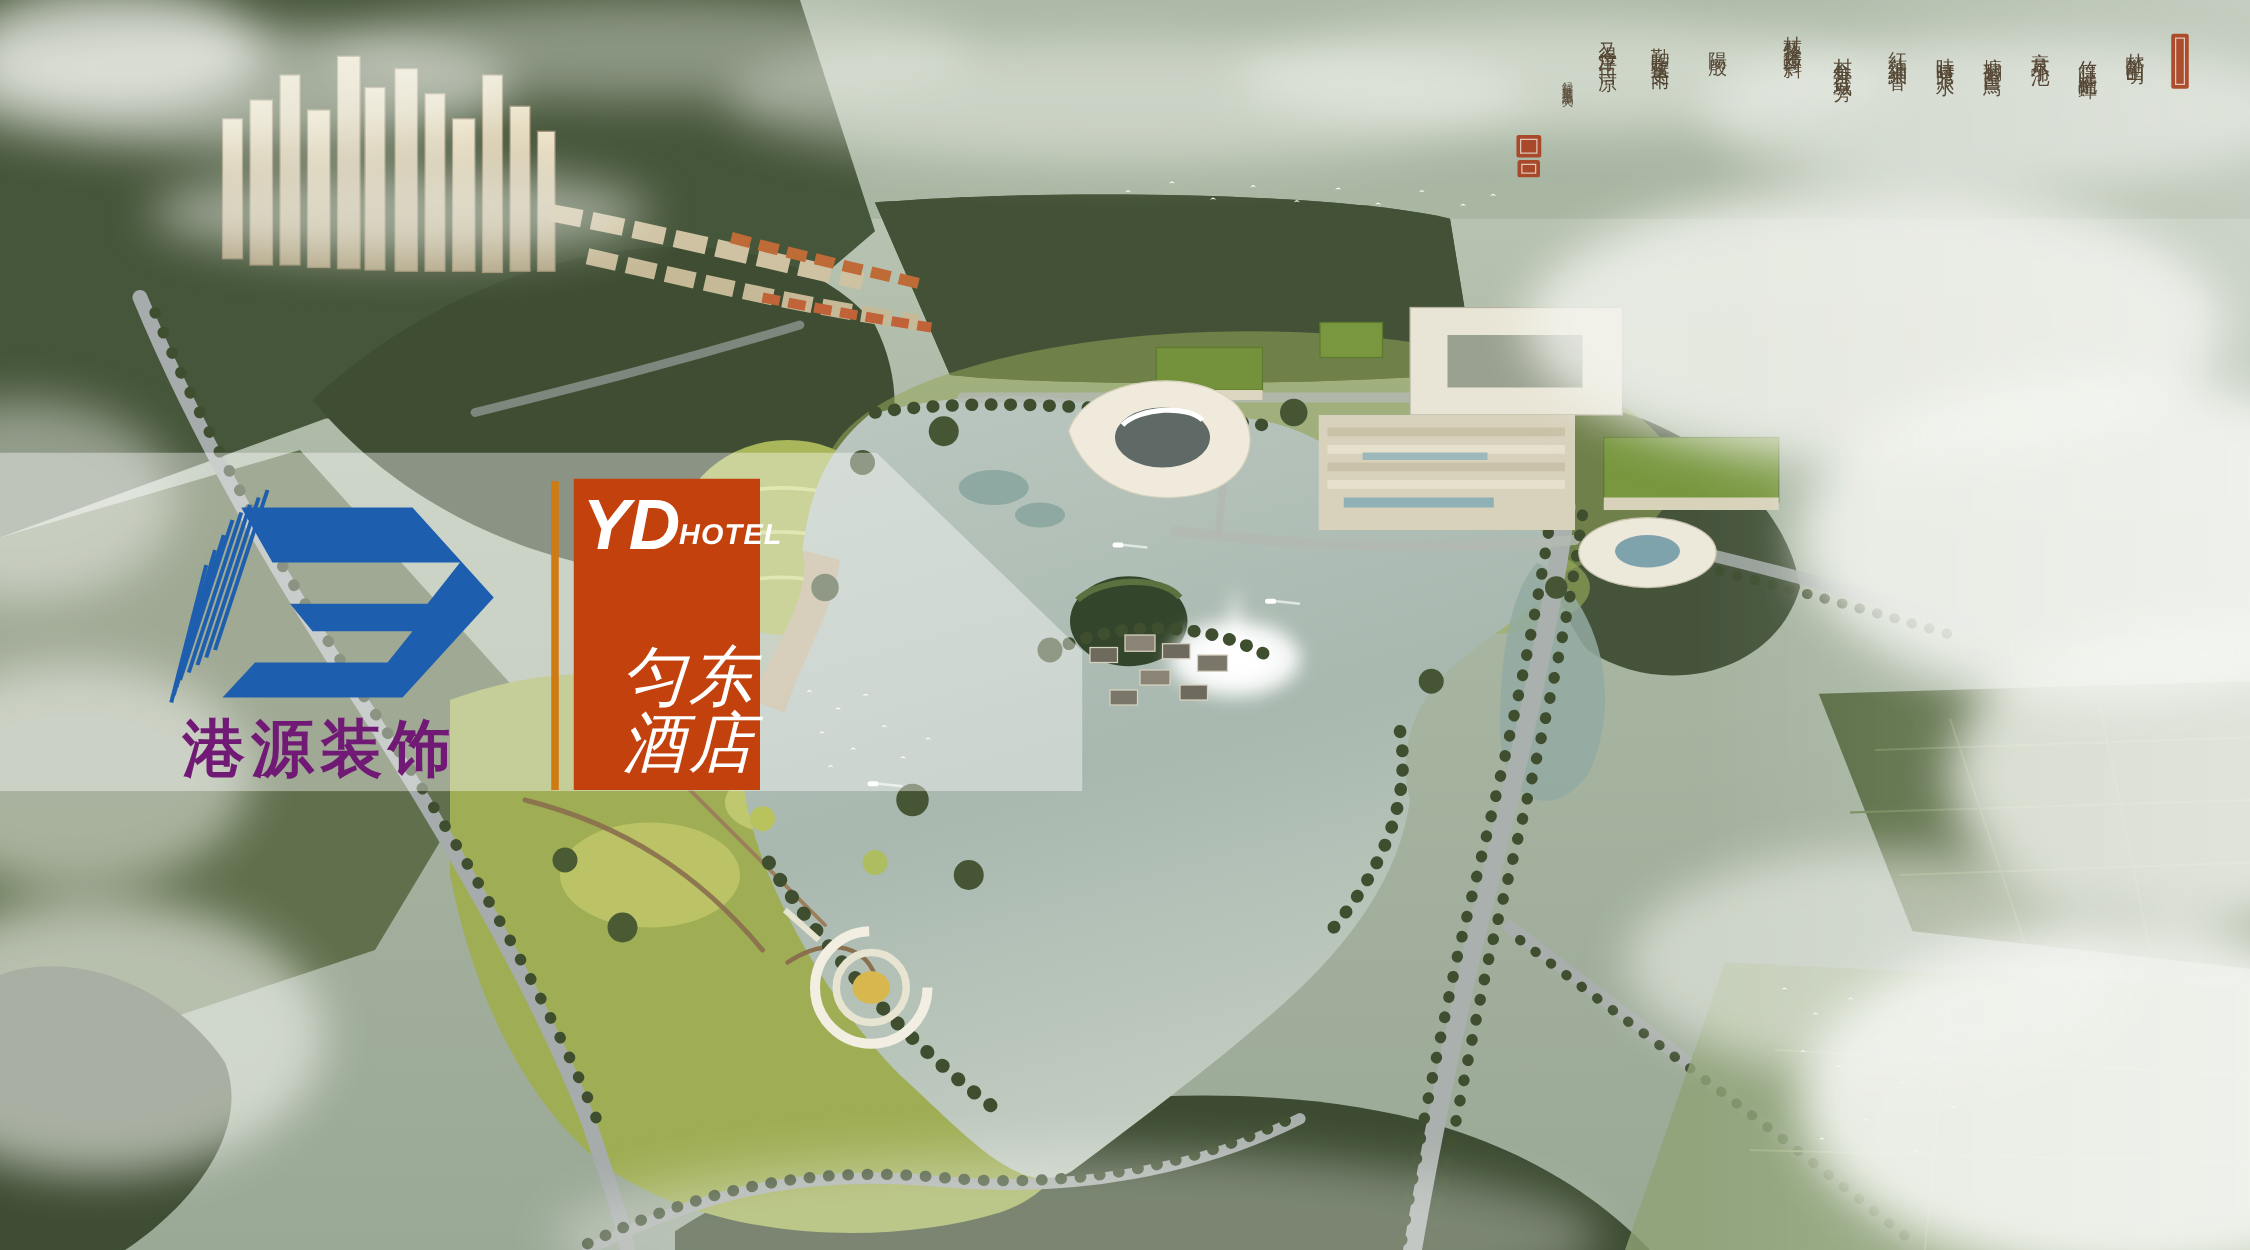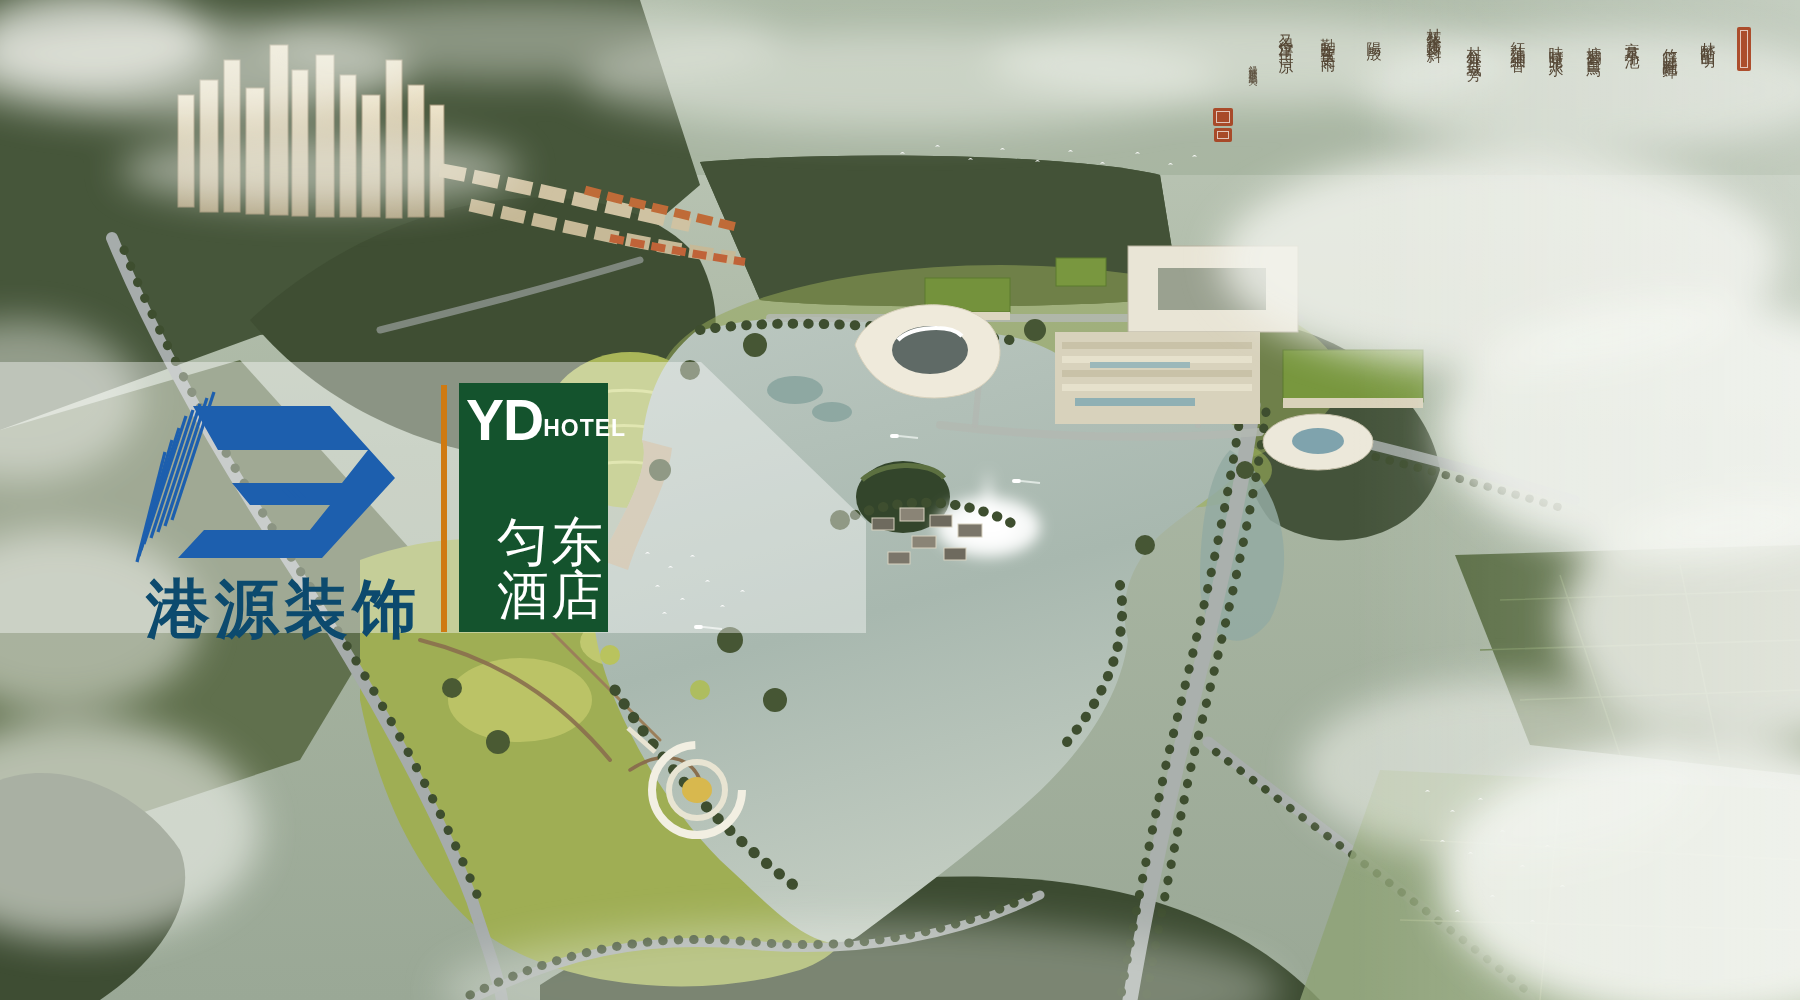--- a/index.html
+++ b/index.html
@@ -5,21 +5,21 @@
   html,body{margin:0;padding:0;background:#888;}
   .stage{position:relative;width:1800px;height:1000px;overflow:hidden;
          font-family:"Liberation Sans",sans-serif;background:#a9b6a2;}
   .stage svg.scene{position:absolute;left:0;top:0;z-index:0;display:block;}
   
   .band{position:absolute;left:0;top:0;width:1800px;height:1000px;z-index:2;
         background:rgba(255,255,255,.40);
         clip-path:polygon(0 362px,701px 362px,866px 521px,866px 633px,0 633px);}
   .logo-svg{position:absolute;left:0;top:0;z-index:3;}
   .company-name{position:absolute;left:146px;top:566px;z-index:4;
-        font-size:64px;font-weight:900;letter-spacing:5px;color:#0c4a6e;
+        font-size:50px;font-weight:900;letter-spacing:5px;color:#701a75;
         font-family:"Liberation Sans",sans-serif;}
   .orange-bar{position:absolute;left:441px;top:385px;width:6px;height:247px;z-index:3;}
   .hotel-block{position:absolute;left:459px;top:383px;width:149px;height:249px;z-index:3;}
   .yd-row{position:absolute;left:7px;top:4px;white-space:nowrap;color:#fff;}
   .yd-big{font-size:57px;font-weight:bold;letter-spacing:-1px;}
   .yd-small{font-size:23px;font-weight:bold;letter-spacing:1px;position:relative;top:-4px;}
   .hotel-cn{position:absolute;right:3px;top:516px;text-align:right;color:#fff;
         font-family:"DejaVu Serif","Liberation Serif",serif;
         font-size:52px;line-height:53px;letter-spacing:2px;}
   .hotel-block .hotel-cn{top:133px;}
@@ -337,21 +337,21 @@
          L232,483 L342,483 L368,450 L218,450 Z"></path>
     <g fill="#1d5fae">
       <path d="M286,488 L296,498 L290,498 L282,490 Z"></path>
       <path d="M296,488 L306,498 L300,498 L292,490 Z"></path>
     </g>
   </svg>
 
   <div class="company-name">港源装饰</div>
 
   <div class="orange-bar" style="background:#cf7a12;"></div>
-  <div class="hotel-block" style="background:#14532d;">
+  <div class="hotel-block" style="background:#c2410c;font-style:italic;">
     <div class="yd-row">
       <span class="yd-big">YD</span><span class="yd-small">HOTEL</span>
     </div>
     <div class="hotel-cn">
       <div>匀东</div>
       <div>酒店</div>
     </div>
   </div>
 
 </div>

